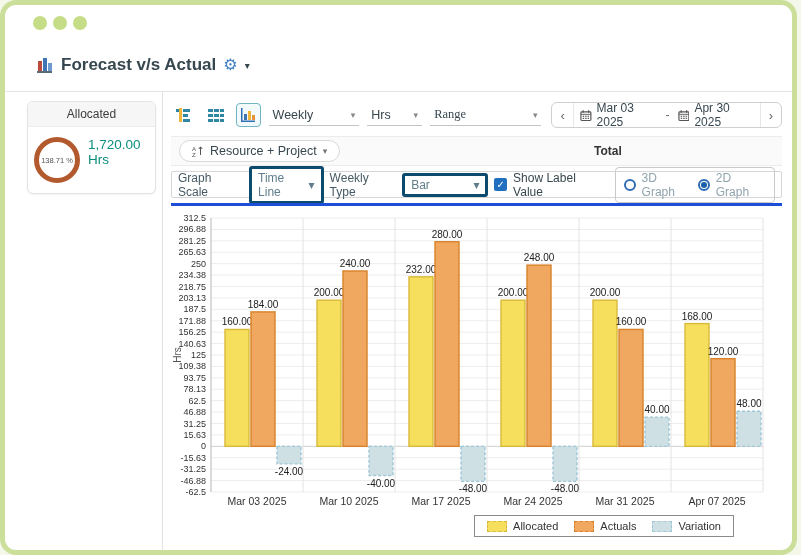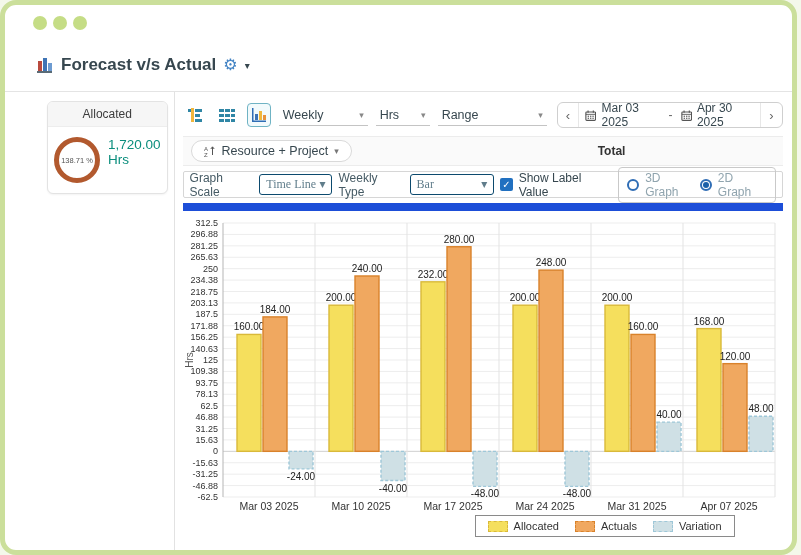--- a/index.html
+++ b/index.html
@@ -9,64 +9,64 @@
   
   .dots { position:absolute; top:11px; left:28px; display:flex; gap:6px; }
   .dot { width:14px; height:14px; border-radius:50%; background:#c5dd86; }
   .title-row { position:absolute; top:50px; left:30px; display:flex; align-items:center; gap:7px; }
   .page-title { font-size:17px; font-weight:700; color:#37474f; }
   .gear { color:#4484c4; font-size:16px; line-height:1; }
   .caret { color:#37474f; font-size:10px; }
   .header-divider { position:absolute; top:86px; left:0; right:0; border-top:1px solid #e4e4e4; }
 
   
-  .body { position:absolute; top:87px; left:0; right:0; bottom:0; display:flex;margin-left:20px; }
+  .body { position:absolute; top:87px; left:0; right:0; bottom:0; display:flex; }
   .sidebar { width:158px; padding:9px 6px 0 22px; border-right:1px solid #e2e2e2; }
   .card { border:1px solid #e3e3e3; border-radius:6px; overflow:hidden; margin-bottom:10px; box-shadow:0 1px 2px rgba(0,0,0,.05); background:#fff; }
   .card-header { background:#f6f6f6; border-bottom:1px solid #ededed; text-align:center; font-size:12px; color:#3c3c3c; padding:5px 0; }
   .card-body { display:flex; align-items:flex-start; gap:8px; padding:10px 6px; }
   .ring { width:46px; height:46px; border-radius:50%; border:5px solid #999; display:flex; align-items:center; justify-content:center; font-size:7.5px; color:#555; flex:none; }
   .card-value { font-size:13.5px; font-weight:400; color:#0b8e7d; }
 
   .main { flex:1; padding:8px 10px 0 8px; display:flex; flex-direction:column; position:relative; }
 
   
   .toolbar { display:flex; align-items:center; gap:8px; height:30px; }
   .view-btn { width:26px; height:24px; display:flex; align-items:center; justify-content:center; border:1px solid transparent; border-radius:4px; }
   .view-btn.selected { border-color:#6fb3c4; background:#f2fafc; }
   .u-select { display:flex; align-items:center; justify-content:space-between; border-bottom:1px solid #c4c4c4; padding:3px 4px; font-size:12.5px; color:#37474f; }
   .u-select .sel-caret { color:#888; font-size:9px; margin-left:8px; }
-  .w-weekly { width:96px; } .w-hrs { width:58px; } .w-range { width:118px; }
+  .w-weekly { width:96px; } .w-hrs { width:58px; } .w-range { width:118px;font-family:Liberation Serif, serif; }
   .date-ctl { display:flex; align-items:center; border:1px solid #cfcfcf; border-radius:6px; height:26px; font-size:12px; color:#37474f; margin-left:2px; background:#fff; }
   .date-nav { padding:0 8px; color:#666; font-size:13px; align-self:stretch; display:flex; align-items:center; }
   .date-nav.prev { border-right:1px solid #e7e7e7; }
   .date-nav.next { border-left:1px solid #e7e7e7; }
   .date-part { display:flex; align-items:center; gap:5px; padding:0 6px; }
   .date-sep { color:#666; padding:0 2px; }
 
   
   .filter-strip { margin-top:6px; height:30px; background:#fafafa; border-top:1px solid #ececec; border-bottom:1px solid #ececec; display:flex; align-items:center; padding:0 8px; position:relative; }
   .pill { display:inline-flex; align-items:center; gap:6px; background:#fff; border:1px solid #d9d9d9; border-radius:15px; padding:3px 12px; font-size:12.5px; color:#37474f; }
   .pill .sel-caret { color:#777; font-size:9px; }
   .total-label { position:absolute; left:71.5%; transform:translateX(-50%); font-size:12px; font-weight:700; color:#333; }
 
   
   .options-row { margin-top:5px; display:flex; align-items:center; gap:6px; border:1px solid #d6d6d6; border-radius:2px; padding:2px 6px; width:fit-content; height:27px; }
   .opt-label { font-size:12px; color:#455a64; }
-  .b-select { display:flex; align-items:center; justify-content:space-between; border:1px solid #0c4a6e; border-radius:3px; padding:2px 6px; font-size:12px; color:#607d8b; background:#fff;font-family:Liberation Serif, serif; }
+  .b-select { display:flex; align-items:center; justify-content:space-between; border:3px solid #0c4a6e; border-radius:3px; padding:2px 6px; font-size:12px; color:#607d8b; background:#fff; }
   .w-timeline { width:76px; } .w-bar { width:88px; }
   .checkbox { width:13px; height:13px; background:#2170c0; border-radius:2px; color:#fff; font-size:10px; line-height:13px; text-align:center; }
   .cb-label { font-size:12px; color:#37474f; }
   .radio-box { display:flex; align-items:center; gap:6px; border:1px solid #c9c9c9; border-radius:4px; padding:3px 8px; margin-left:2px; }
   .radio { width:12px; height:12px; border-radius:50%; border:2px solid #2f6db5; background:#fff; position:relative; flex:none; }
   .radio.checked::after { content:""; position:absolute; inset:1px; border-radius:50%; background:#1a5fa8; }
   .radio-label { font-size:12px; color:#90a4ae; }
 
   
-  .chart-panel { margin-top:5px; border-top:8px solid #1d4ed8; flex:1; position:relative; }
+  .chart-panel { margin-top:5px; border-top:3px solid #1d4ed8; flex:1; position:relative; }
   .legend { position:absolute; right:48px; bottom:13px; border:1px solid #8a8a8a; background:#fff; display:flex; align-items:center; gap:16px; padding:4px 12px; }
   .legend-item { display:flex; align-items:center; gap:6px; font-size:11px; color:#333; }
   .swatch { width:20px; height:11px; border:1px dashed #999; }
 </style>
 </head>
 <body>
 
 <div class="window">
 
   <div class="dots">

